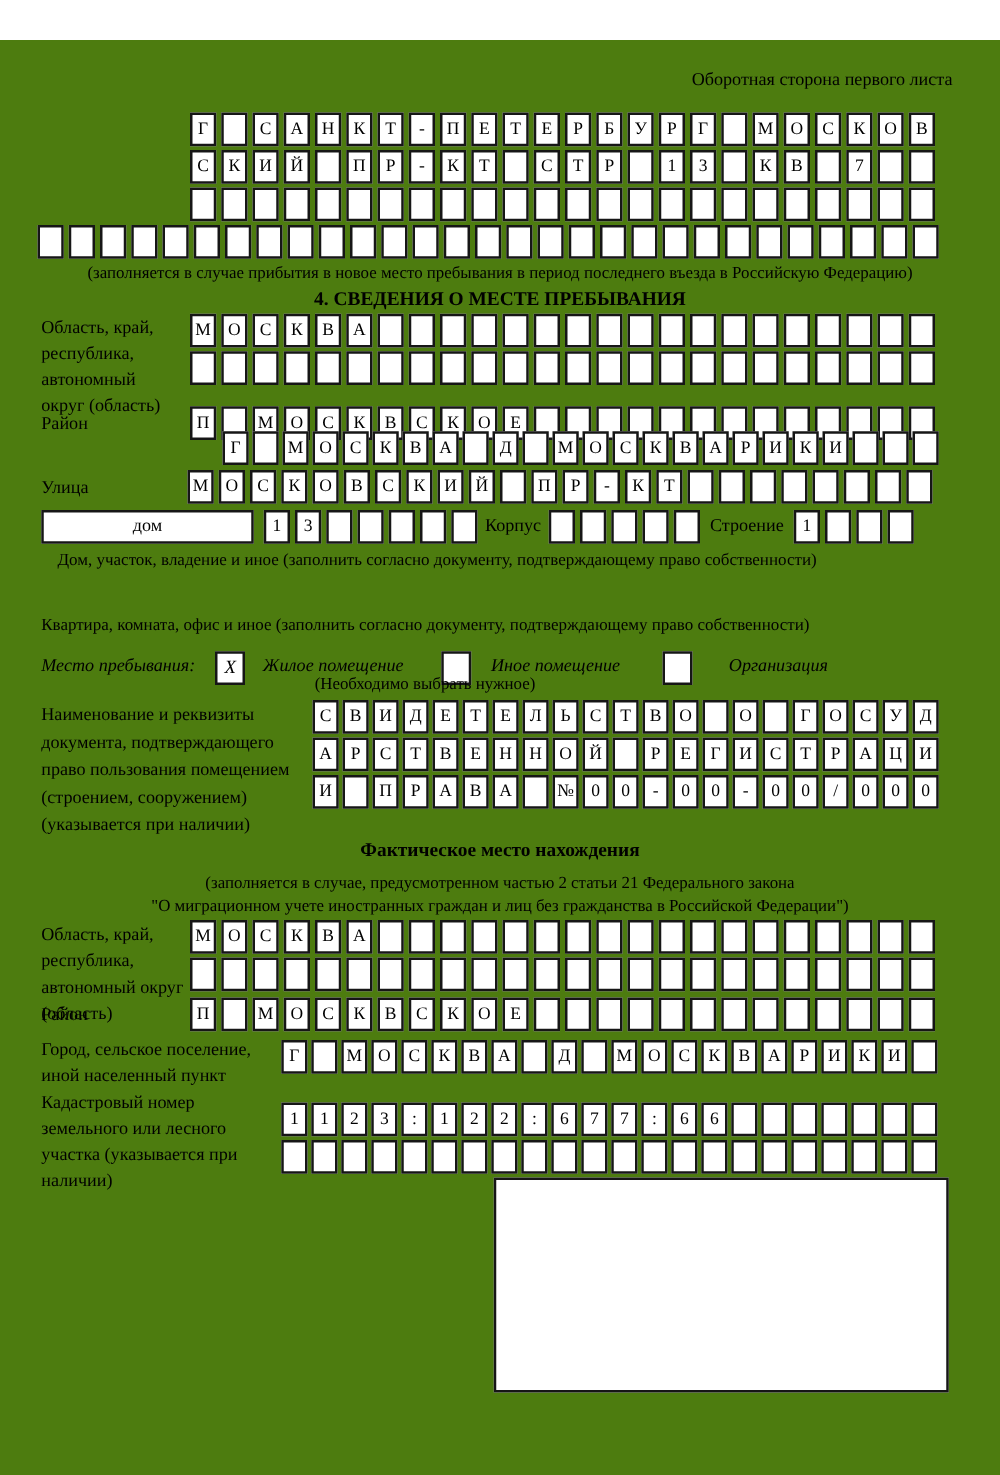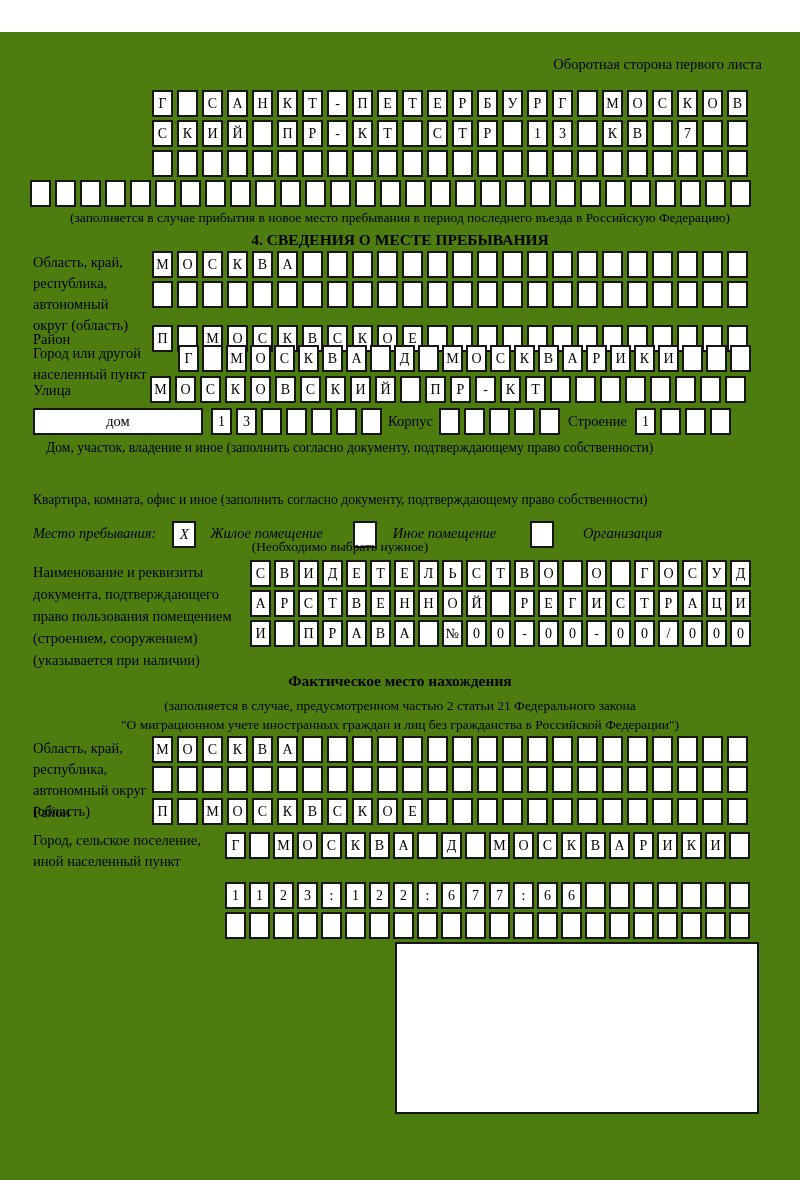--- a/index.html
+++ b/index.html
@@ -39,21 +39,20 @@
 
   <div class="abs sec-title" style="top:199px;left:0;">4. СВЕДЕНИЯ О МЕСТЕ ПРЕБЫВАНИЯ</div>
 
   <div class="abs label" style="left:33px;top:220px;width:112px;">Область, край, республика, автономный округ (область)</div>
   <div class="abs cell-row" style="left:152px;top:219px;"><span class="cell">М</span><span class="cell">О</span><span class="cell">С</span><span class="cell">К</span><span class="cell">В</span><span class="cell">А</span><span class="cell"></span><span class="cell"></span><span class="cell"></span><span class="cell"></span><span class="cell"></span><span class="cell"></span><span class="cell"></span><span class="cell"></span><span class="cell"></span><span class="cell"></span><span class="cell"></span><span class="cell"></span><span class="cell"></span><span class="cell"></span><span class="cell"></span><span class="cell"></span><span class="cell"></span><span class="cell"></span></div>
   <div class="abs cell-row" style="left:152px;top:249px;"><span class="cell"></span><span class="cell"></span><span class="cell"></span><span class="cell"></span><span class="cell"></span><span class="cell"></span><span class="cell"></span><span class="cell"></span><span class="cell"></span><span class="cell"></span><span class="cell"></span><span class="cell"></span><span class="cell"></span><span class="cell"></span><span class="cell"></span><span class="cell"></span><span class="cell"></span><span class="cell"></span><span class="cell"></span><span class="cell"></span><span class="cell"></span><span class="cell"></span><span class="cell"></span><span class="cell"></span></div>
 
   <div class="abs label" style="left:33px;top:297px;">Район</div>
   <div class="abs cell-row" style="left:152px;top:293px;"><span class="cell">П</span><span class="cell"></span><span class="cell">М</span><span class="cell">О</span><span class="cell">С</span><span class="cell">К</span><span class="cell">В</span><span class="cell">С</span><span class="cell">К</span><span class="cell">О</span><span class="cell">Е</span><span class="cell"></span><span class="cell"></span><span class="cell"></span><span class="cell"></span><span class="cell"></span><span class="cell"></span><span class="cell"></span><span class="cell"></span><span class="cell"></span><span class="cell"></span><span class="cell"></span><span class="cell"></span><span class="cell"></span></div>
 
-  <div class="abs label" style="left:33px;top:311px;width:140px;">Город или другой населенный пункт</div>
   <div class="abs cell-row tight" style="left:178px;top:313px;"><span class="cell">Г</span><span class="cell"></span><span class="cell">М</span><span class="cell">О</span><span class="cell">С</span><span class="cell">К</span><span class="cell">В</span><span class="cell">А</span><span class="cell"></span><span class="cell">Д</span><span class="cell"></span><span class="cell">М</span><span class="cell">О</span><span class="cell">С</span><span class="cell">К</span><span class="cell">В</span><span class="cell">А</span><span class="cell">Р</span><span class="cell">И</span><span class="cell">К</span><span class="cell">И</span><span class="cell"></span><span class="cell"></span><span class="cell"></span></div>
 
   <div class="abs label" style="left:33px;top:348px;">Улица</div>
   <div class="abs cell-row" style="left:150px;top:344px;"><span class="cell">М</span><span class="cell">О</span><span class="cell">С</span><span class="cell">К</span><span class="cell">О</span><span class="cell">В</span><span class="cell">С</span><span class="cell">К</span><span class="cell">И</span><span class="cell">Й</span><span class="cell"></span><span class="cell">П</span><span class="cell">Р</span><span class="cell">-</span><span class="cell">К</span><span class="cell">Т</span><span class="cell"></span><span class="cell"></span><span class="cell"></span><span class="cell"></span><span class="cell"></span><span class="cell"></span><span class="cell"></span><span class="cell"></span></div>
 
   <div class="abs cell-row" style="left:33px;top:376px;">
     <span class="wide-box" style="width:166px;margin-right:8px;">дом</span><span><span class="cell">1</span><span class="cell">3</span><span class="cell"></span><span class="cell"></span><span class="cell"></span><span class="cell"></span><span class="cell"></span></span><span class="inline-label" style="margin:0 6px 0 2px;">Корпус</span><span><span class="cell"></span><span class="cell"></span><span class="cell"></span><span class="cell"></span><span class="cell"></span></span><span class="inline-label" style="margin:0 8px 0 4px;">Строение</span><span><span class="cell">1</span><span class="cell"></span><span class="cell"></span><span class="cell"></span></span>
   </div>
   <div class="abs caption" style="left:46px;top:408px;">Дом, участок, владение и иное (заполнить согласно документу, подтверждающему право собственности)</div>
 
@@ -82,18 +81,19 @@
   <div class="abs label" style="left:33px;top:706px;width:150px;">Область, край, республика, автономный округ (область)</div>
   <div class="abs cell-row" style="left:152px;top:704px;"><span class="cell">М</span><span class="cell">О</span><span class="cell">С</span><span class="cell">К</span><span class="cell">В</span><span class="cell">А</span><span class="cell"></span><span class="cell"></span><span class="cell"></span><span class="cell"></span><span class="cell"></span><span class="cell"></span><span class="cell"></span><span class="cell"></span><span class="cell"></span><span class="cell"></span><span class="cell"></span><span class="cell"></span><span class="cell"></span><span class="cell"></span><span class="cell"></span><span class="cell"></span><span class="cell"></span><span class="cell"></span></div>
   <div class="abs cell-row" style="left:152px;top:734px;"><span class="cell"></span><span class="cell"></span><span class="cell"></span><span class="cell"></span><span class="cell"></span><span class="cell"></span><span class="cell"></span><span class="cell"></span><span class="cell"></span><span class="cell"></span><span class="cell"></span><span class="cell"></span><span class="cell"></span><span class="cell"></span><span class="cell"></span><span class="cell"></span><span class="cell"></span><span class="cell"></span><span class="cell"></span><span class="cell"></span><span class="cell"></span><span class="cell"></span><span class="cell"></span><span class="cell"></span></div>
 
   <div class="abs label" style="left:33px;top:770px;">Район</div>
   <div class="abs cell-row" style="left:152px;top:766px;"><span class="cell">П</span><span class="cell"></span><span class="cell">М</span><span class="cell">О</span><span class="cell">С</span><span class="cell">К</span><span class="cell">В</span><span class="cell">С</span><span class="cell">К</span><span class="cell">О</span><span class="cell">Е</span><span class="cell"></span><span class="cell"></span><span class="cell"></span><span class="cell"></span><span class="cell"></span><span class="cell"></span><span class="cell"></span><span class="cell"></span><span class="cell"></span><span class="cell"></span><span class="cell"></span><span class="cell"></span><span class="cell"></span></div>
 
   <div class="abs label" style="left:33px;top:798px;width:190px;">Город, сельское поселение, иной населенный пункт</div>
   <div class="abs cell-row tight" style="left:225px;top:800px;"><span class="cell">Г</span><span class="cell"></span><span class="cell">М</span><span class="cell">О</span><span class="cell">С</span><span class="cell">К</span><span class="cell">В</span><span class="cell">А</span><span class="cell"></span><span class="cell">Д</span><span class="cell"></span><span class="cell">М</span><span class="cell">О</span><span class="cell">С</span><span class="cell">К</span><span class="cell">В</span><span class="cell">А</span><span class="cell">Р</span><span class="cell">И</span><span class="cell">К</span><span class="cell">И</span><span class="cell"></span></div>
 
+  <div class="abs label" style="left:33px;top:840px;width:185px;">Кадастровый номер земельного или лесного участка (указывается при наличии)</div>
   <div class="abs cell-row tight" style="left:225px;top:850px;"><span class="cell">1</span><span class="cell">1</span><span class="cell">2</span><span class="cell">3</span><span class="cell">:</span><span class="cell">1</span><span class="cell">2</span><span class="cell">2</span><span class="cell">:</span><span class="cell">6</span><span class="cell">7</span><span class="cell">7</span><span class="cell">:</span><span class="cell">6</span><span class="cell">6</span><span class="cell"></span><span class="cell"></span><span class="cell"></span><span class="cell"></span><span class="cell"></span><span class="cell"></span><span class="cell"></span></div>
   <div class="abs cell-row tight" style="left:225px;top:880px;"><span class="cell"></span><span class="cell"></span><span class="cell"></span><span class="cell"></span><span class="cell"></span><span class="cell"></span><span class="cell"></span><span class="cell"></span><span class="cell"></span><span class="cell"></span><span class="cell"></span><span class="cell"></span><span class="cell"></span><span class="cell"></span><span class="cell"></span><span class="cell"></span><span class="cell"></span><span class="cell"></span><span class="cell"></span><span class="cell"></span><span class="cell"></span><span class="cell"></span></div>
 
   <div class="abs stamp-box" style="left:395px;top:910px;width:360px;height:168px;"></div>
 
 </div>
 
 </body></html>

